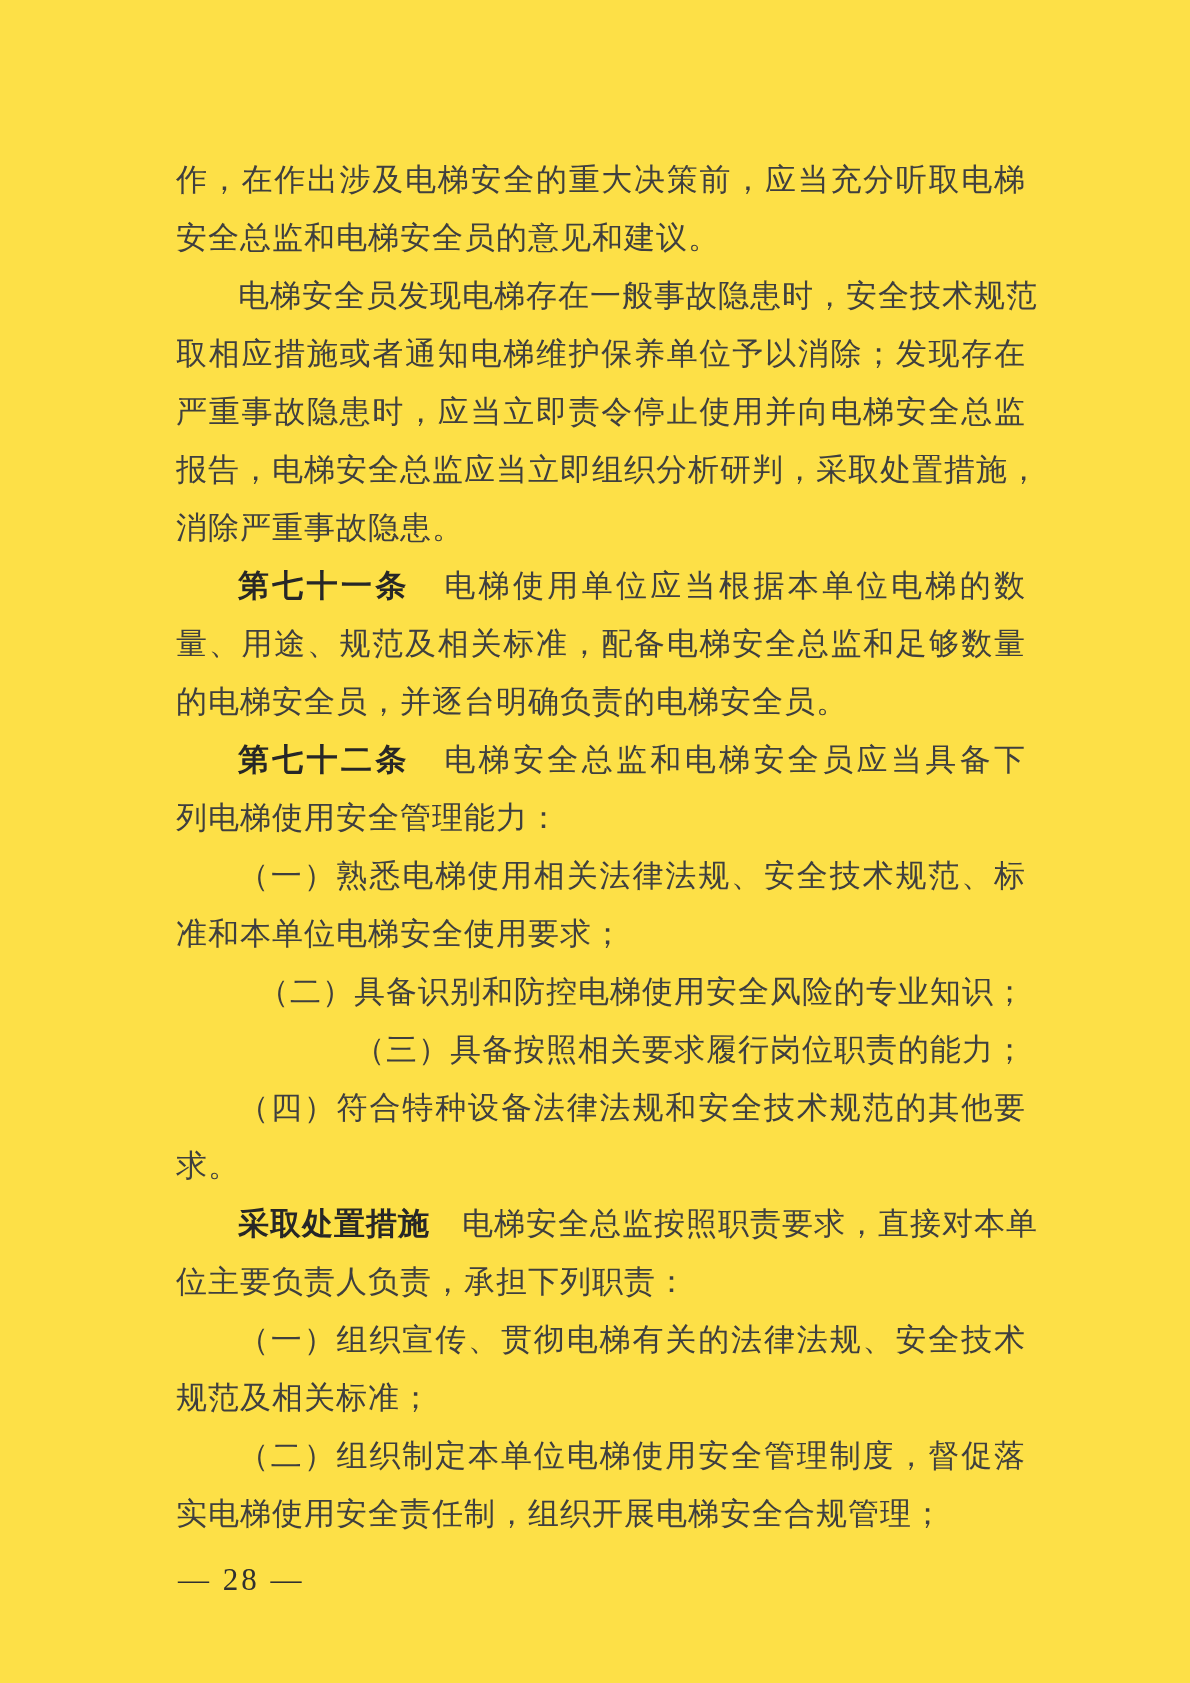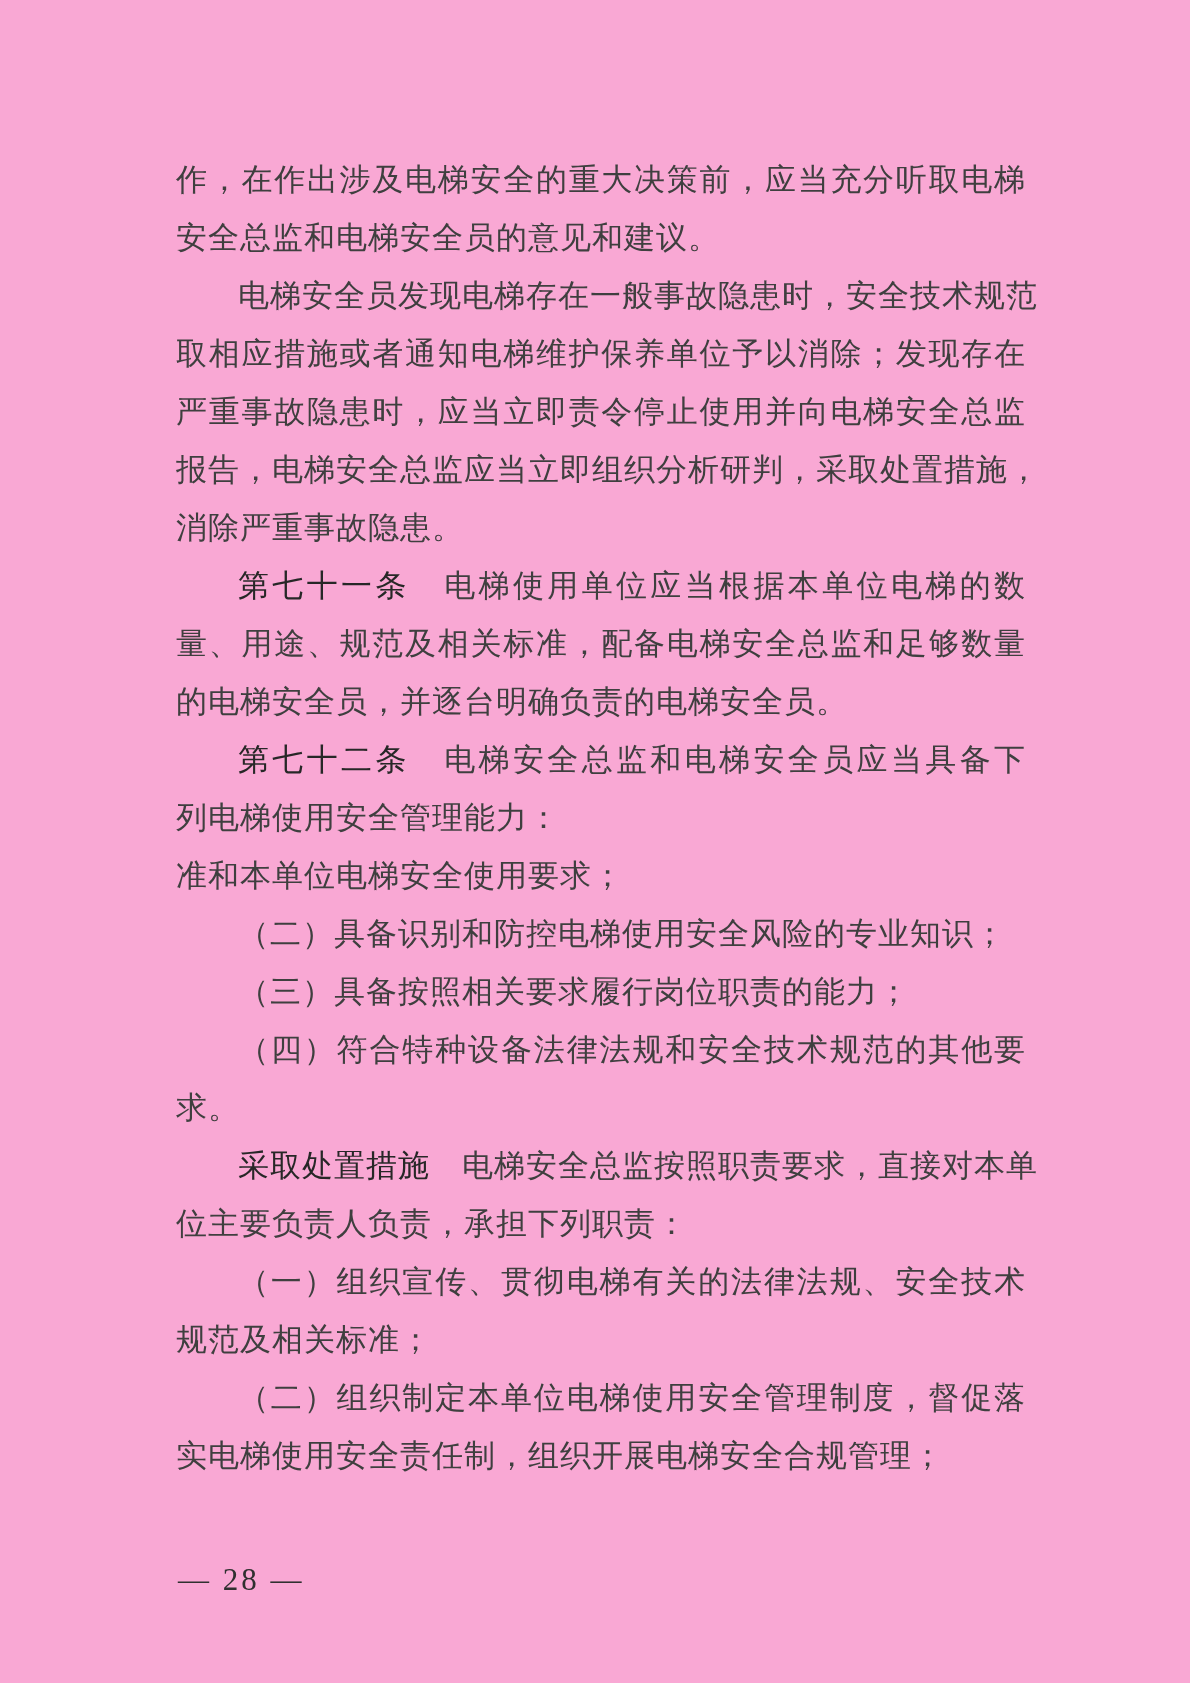--- a/index.html
+++ b/index.html
@@ -4,21 +4,21 @@
 <style>
   html, body {
     margin: 0;
     padding: 0;
     background: #ffffff;
   }
   .page {
     position: relative;
     width: 1190px;
     height: 1683px;
-    background: #f9a8d4;
+    background: #fde047;
     overflow: hidden;
     font-family: "Liberation Serif", "DejaVu Serif", serif;
   }
   .textblock {
     position: absolute;
     left: 176px;
     top: 151px;
     width: 850px;
   }
   .line {
@@ -29,23 +29,24 @@
     white-space: nowrap;
     letter-spacing: 1px;
   }
   .line.justify {
     text-align: justify;
     text-align-last: justify;
     text-justify: inter-character;
   }
   .line.indent {
     padding-left: 62px;
+    text-align: right;
   }
   .article-head {
-    font-weight: normal;
+    font-weight: bold;
     color: #272727;
     margin-top: 44px;
   }
   .footer {
     position: absolute;
     left: 178px;
     top: 1556px;
     height: 48px;
     line-height: 48px;
     font-size: 31px;
@@ -63,20 +64,21 @@
     <div class="line indent justify"><span>电梯安全员发现电梯存在一般事故隐患时，安全技术规范</span></div>
     <div class="line justify"><span>取相应措施或者通知电梯维护保养单位予以消除；发现存在</span></div>
     <div class="line justify"><span>严重事故隐患时，应当立即责令停止使用并向电梯安全总监</span></div>
     <div class="line justify"><span>报告，电梯安全总监应当立即组织分析研判，采取处置措施，</span></div>
     <div class="line"><span>消除严重事故隐患。</span></div>
     <div class="line indent justify"><span class="article-head">第七十一条</span><span>　电梯使用单位应当根据本单位电梯的数</span></div>
     <div class="line justify"><span>量、用途、规范及相关标准，配备电梯安全总监和足够数量</span></div>
     <div class="line"><span>的电梯安全员，并逐台明确负责的电梯安全员。</span></div>
     <div class="line indent justify"><span class="article-head">第七十二条</span><span>　电梯安全总监和电梯安全员应当具备下</span></div>
     <div class="line"><span>列电梯使用安全管理能力：</span></div>
+    <div class="line indent justify"><span>（一）熟悉电梯使用相关法律法规、安全技术规范、标</span></div>
     <div class="line"><span>准和本单位电梯安全使用要求；</span></div>
     <div class="line indent"><span>（二）具备识别和防控电梯使用安全风险的专业知识；</span></div>
     <div class="line indent"><span>（三）具备按照相关要求履行岗位职责的能力；</span></div>
     <div class="line indent justify"><span>（四）符合特种设备法律法规和安全技术规范的其他要</span></div>
     <div class="line"><span>求。</span></div>
     <div class="line indent justify"><span class="article-head">采取处置措施</span><span>　电梯安全总监按照职责要求，直接对本单</span></div>
     <div class="line"><span>位主要负责人负责，承担下列职责：</span></div>
     <div class="line indent justify"><span>（一）组织宣传、贯彻电梯有关的法律法规、安全技术</span></div>
     <div class="line"><span>规范及相关标准；</span></div>
     <div class="line indent justify"><span>（二）组织制定本单位电梯使用安全管理制度，督促落</span></div>

